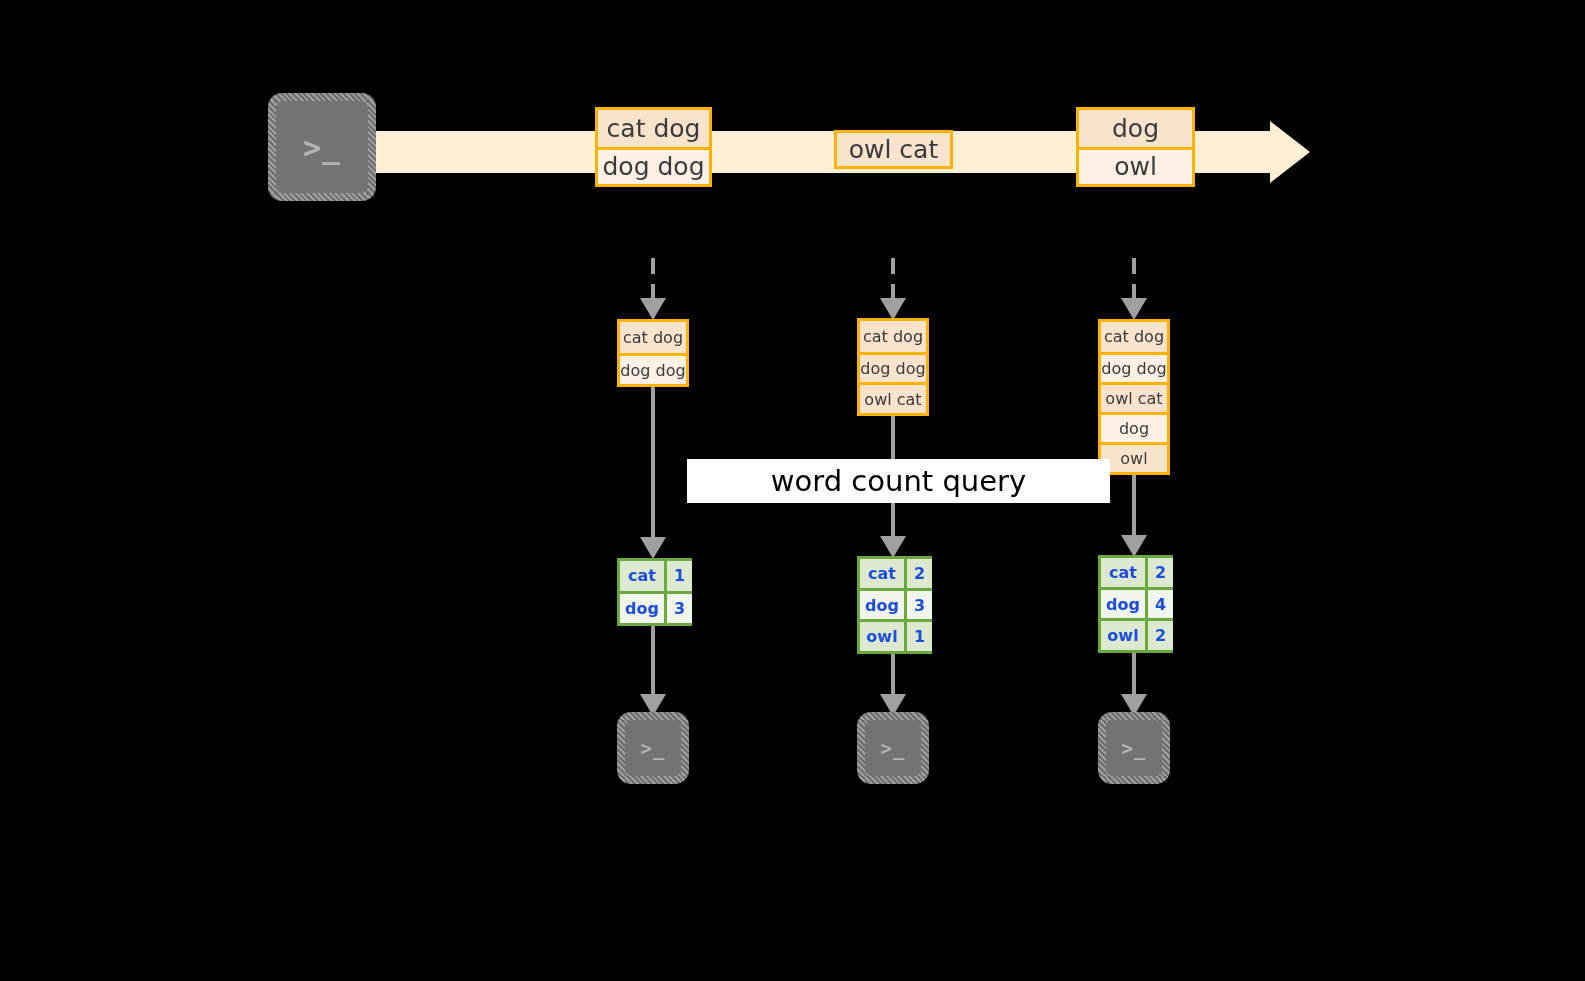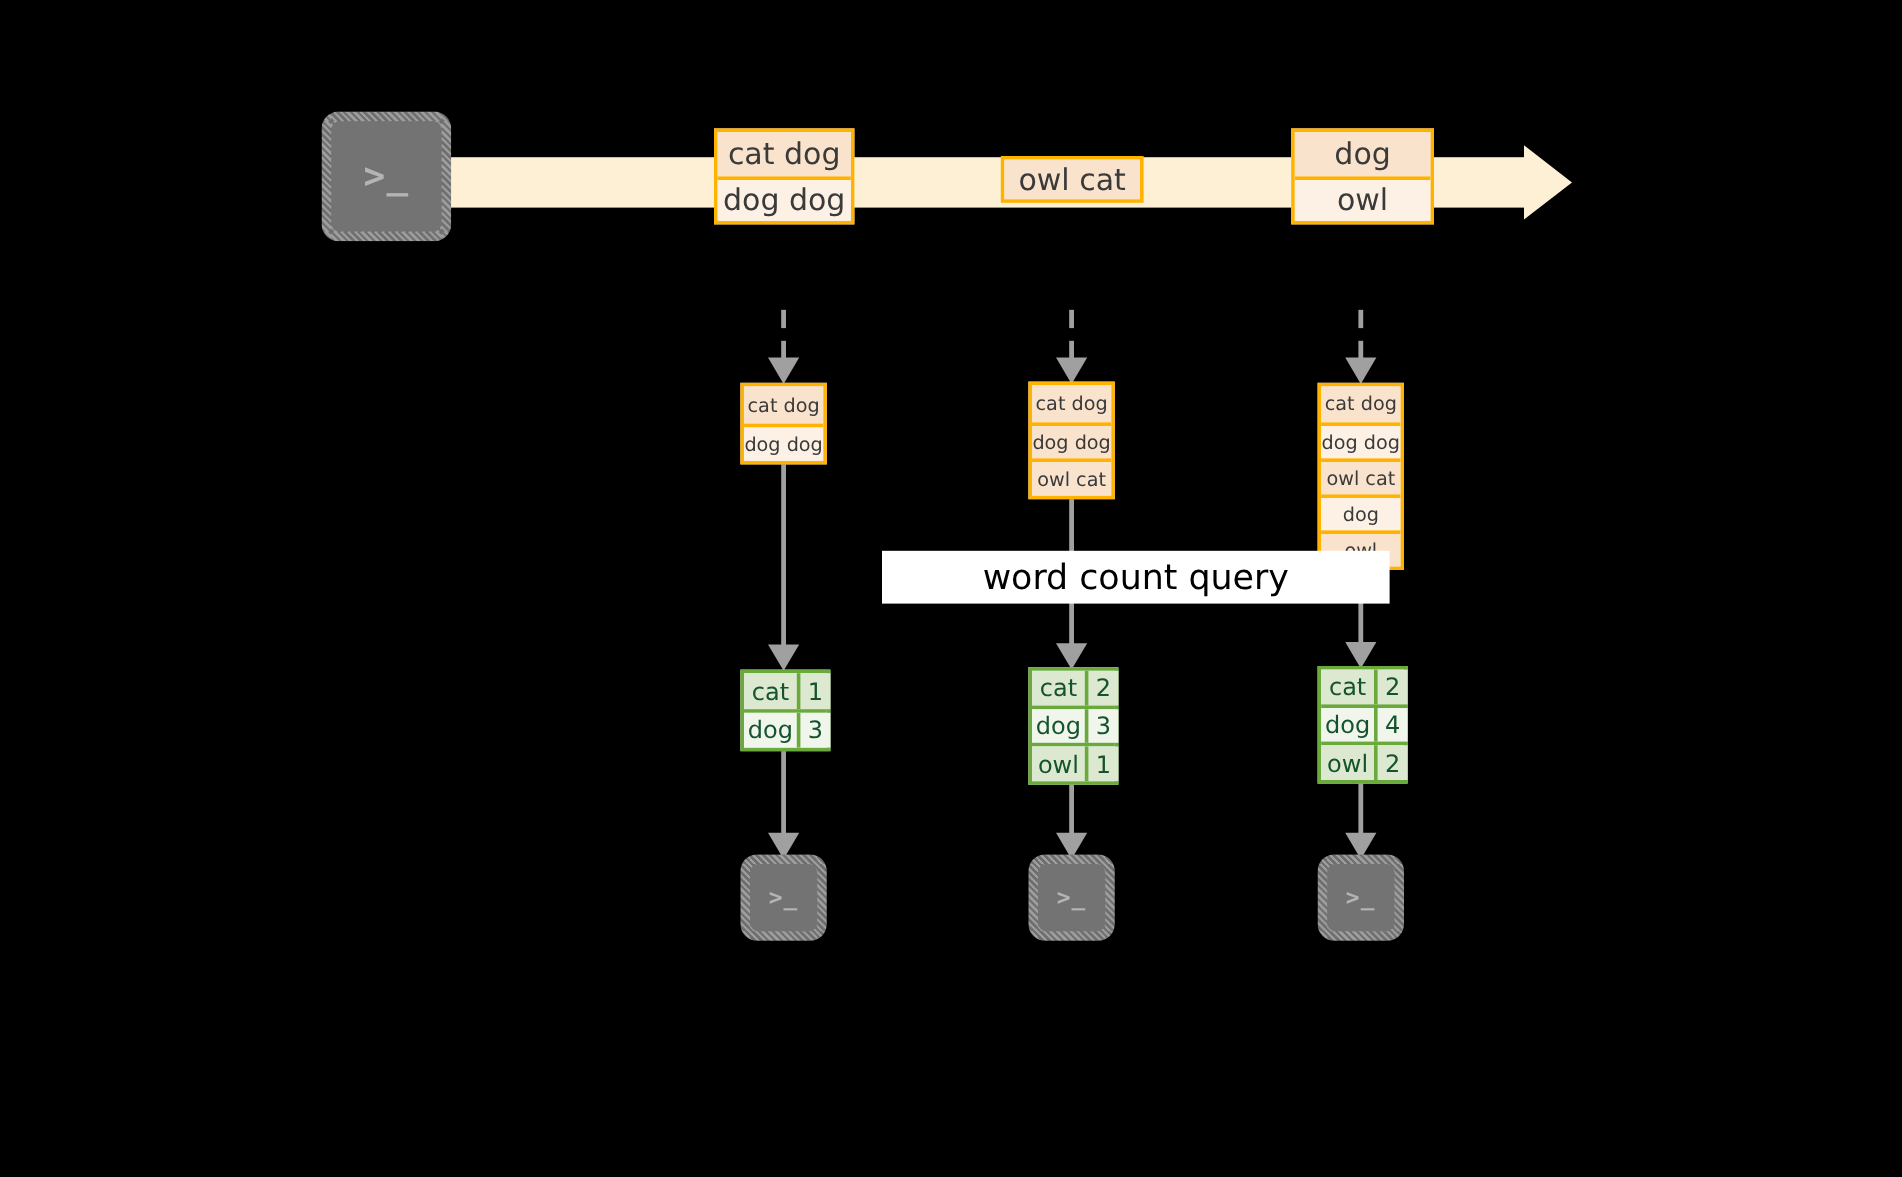--- a/index.html
+++ b/index.html
@@ -105,23 +105,24 @@
     display: flex;
     flex: 1 1 auto;
     height: 31px;
   }
   .gbox .grow + .grow { border-top: 3px solid #6aaa3c; }
   .gbox .gcell {
     box-sizing: border-box;
     display: flex;
     align-items: center;
     justify-content: center;
-    font-size: 20px;
-    color: #14532d;
-    white-space: nowrap;
+    font-size: 16px;
+    color: #1d4ed8;
+    white-space: nowrap;
+    font-weight: bold;
   }
   .gbox .gcell.key { flex: 0 0 44px; }
   .gbox .gcell.val { flex: 0 0 28px; border-left: 3px solid #6aaa3c; }
   .gbox .grow.dark  .gcell { background: #dde8d0; }
   .gbox .grow.light .gcell { background: #f1f6ec; }
 
   
   .vline {
     position: absolute;
     background: #a0a0a0;
@@ -273,17 +274,17 @@
     </div>
   </div>
 
   <div class="vline" style="left:1132px; top:653px; height:43px;"></div>
   <div class="vhead" style="left:1121px; top:694px;"></div>
 
   <div class="terminal" style="left:1098px; top:712px; width:72px; height:72px;">
     <span class="term-glyph" style="font-size:19px;">&gt;_</span>
   </div>
 
-  <div class="query-label" style="left:687px; top:459px; width:423px; height:44px;margin-left:48px;">
+  <div class="query-label" style="left:687px; top:459px; width:423px; height:44px;">
     <span>word count query</span>
   </div>
 
 </div>
 
 </body></html>

